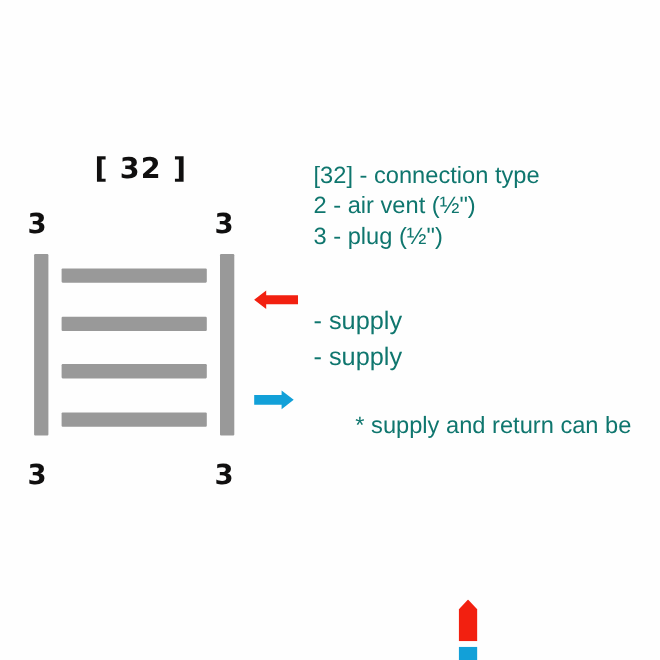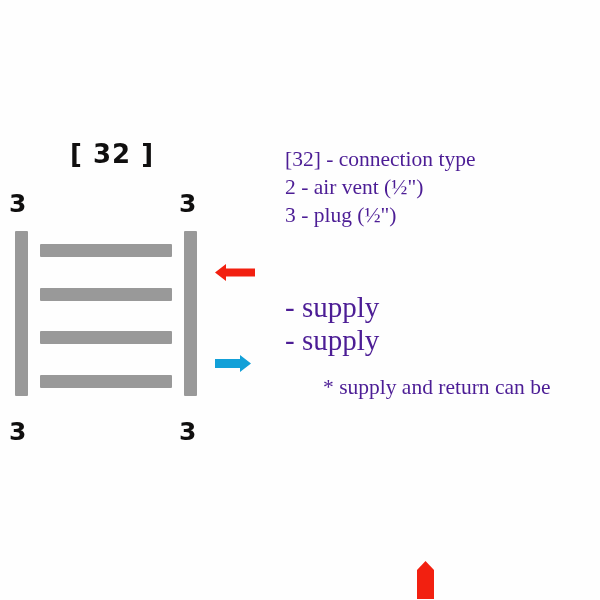--- a/index.html
+++ b/index.html
@@ -12,21 +12,21 @@
     width: 600px;
     height: 600px;
     background: #fefefe;
     font-family: "Liberation Sans", sans-serif;
     overflow: hidden;
   }
 
   
   #radiator-diagram {
     position: absolute;
-    left: 0;
+    left: 16px;
     top: 0;
     width: 270px;
     height: 421px;
   }
 
   .manifold {
     position: absolute;
     width: 13px;
     background: #999999;
     border-radius: 1px;
@@ -77,40 +77,39 @@
   #supply-arrow-diagram { left: 215px; top: 262px; }
   #return-arrow-diagram { left: 215px; top: 353px; }
 
   
   #legend-panel {
     position: absolute;
     left: 282px;
     top: 0;
     width: 318px;
     height: 600px;
-    color: #4c1d95;
-    font-family: Liberation Serif, serif;
+    color: #0f766e;
   }
 
   #connection-legend {
     position: absolute;
     left: 3px;
     top: 145px;
     font-size: 21.5px;
     line-height: 28px;
     white-space: nowrap;
   }
   #connection-legend .legend-line { display: block; }
 
   #flow-legend {
     position: absolute;
     left: 3px;
-    top: 291px;
+    top: 275px;
     width: 180px;
-    font-size: 29px;
+    font-size: 23px;
     line-height: 33px;
   }
   #flow-legend .flow-line { display: block; white-space: nowrap; }
 
   .flow-arrow-v {
     position: absolute;
     left: 132px;
     width: 17px;
     height: 38px;
   }

